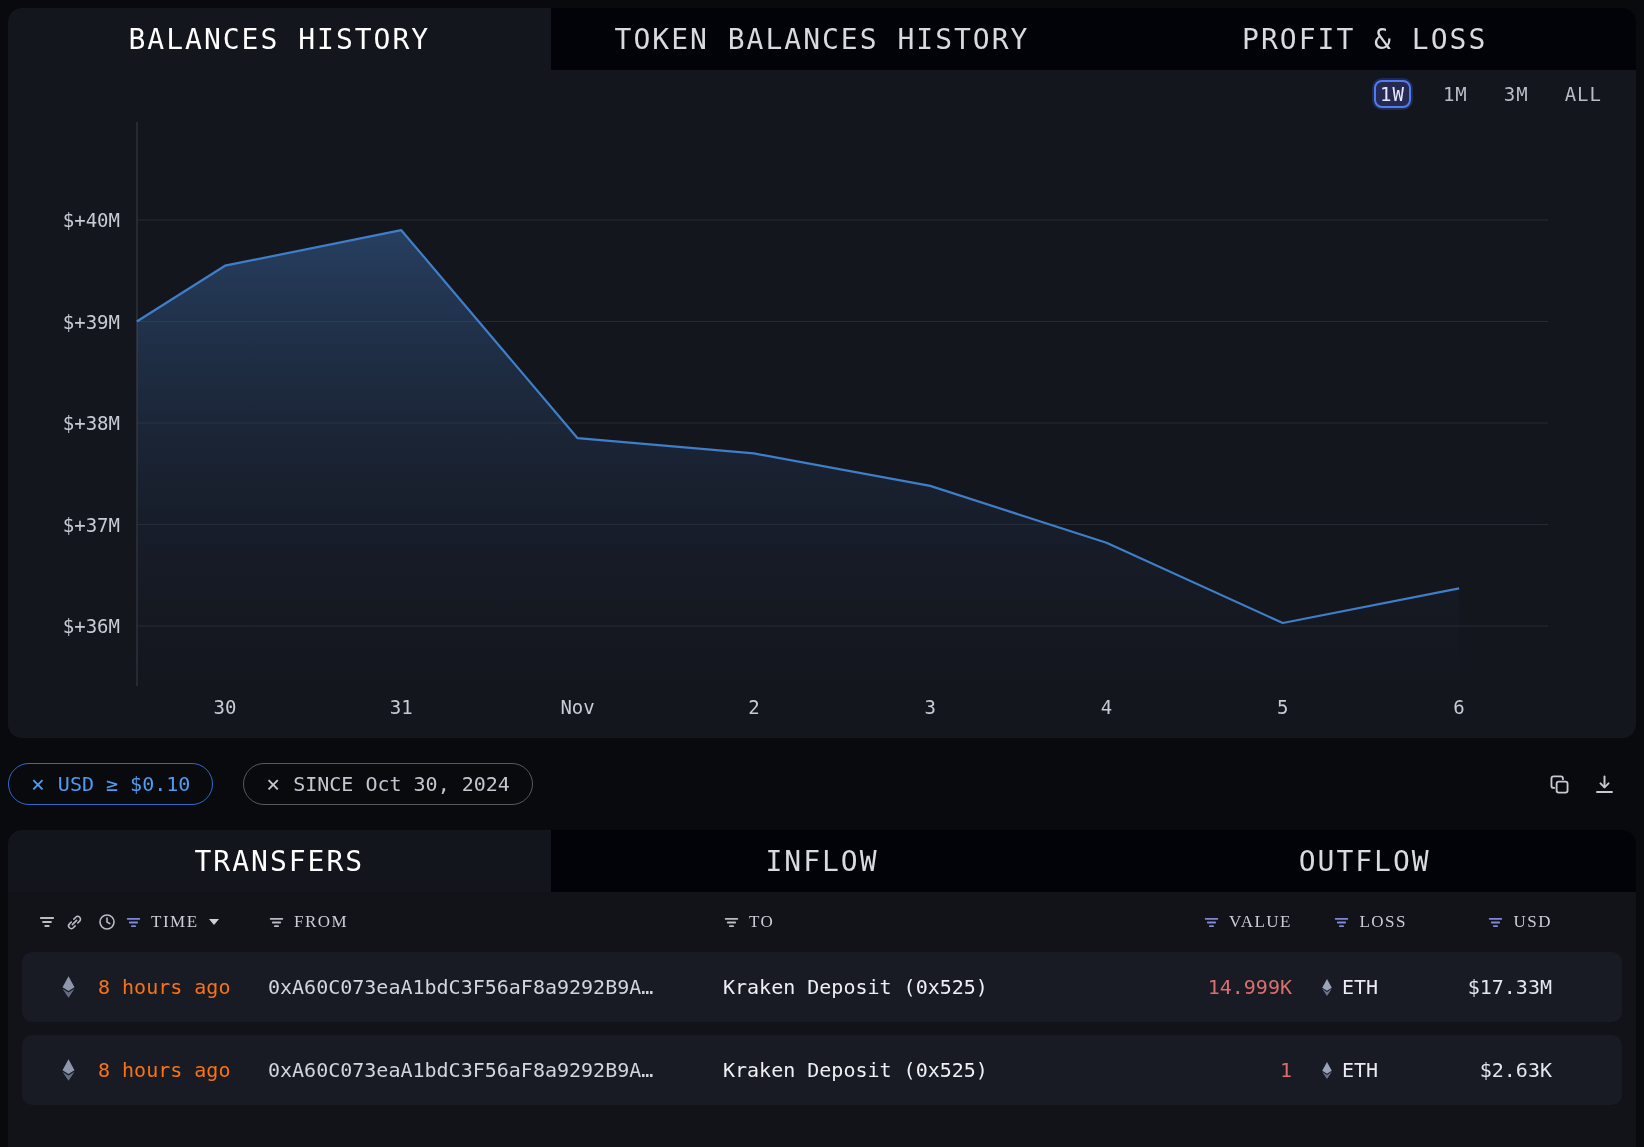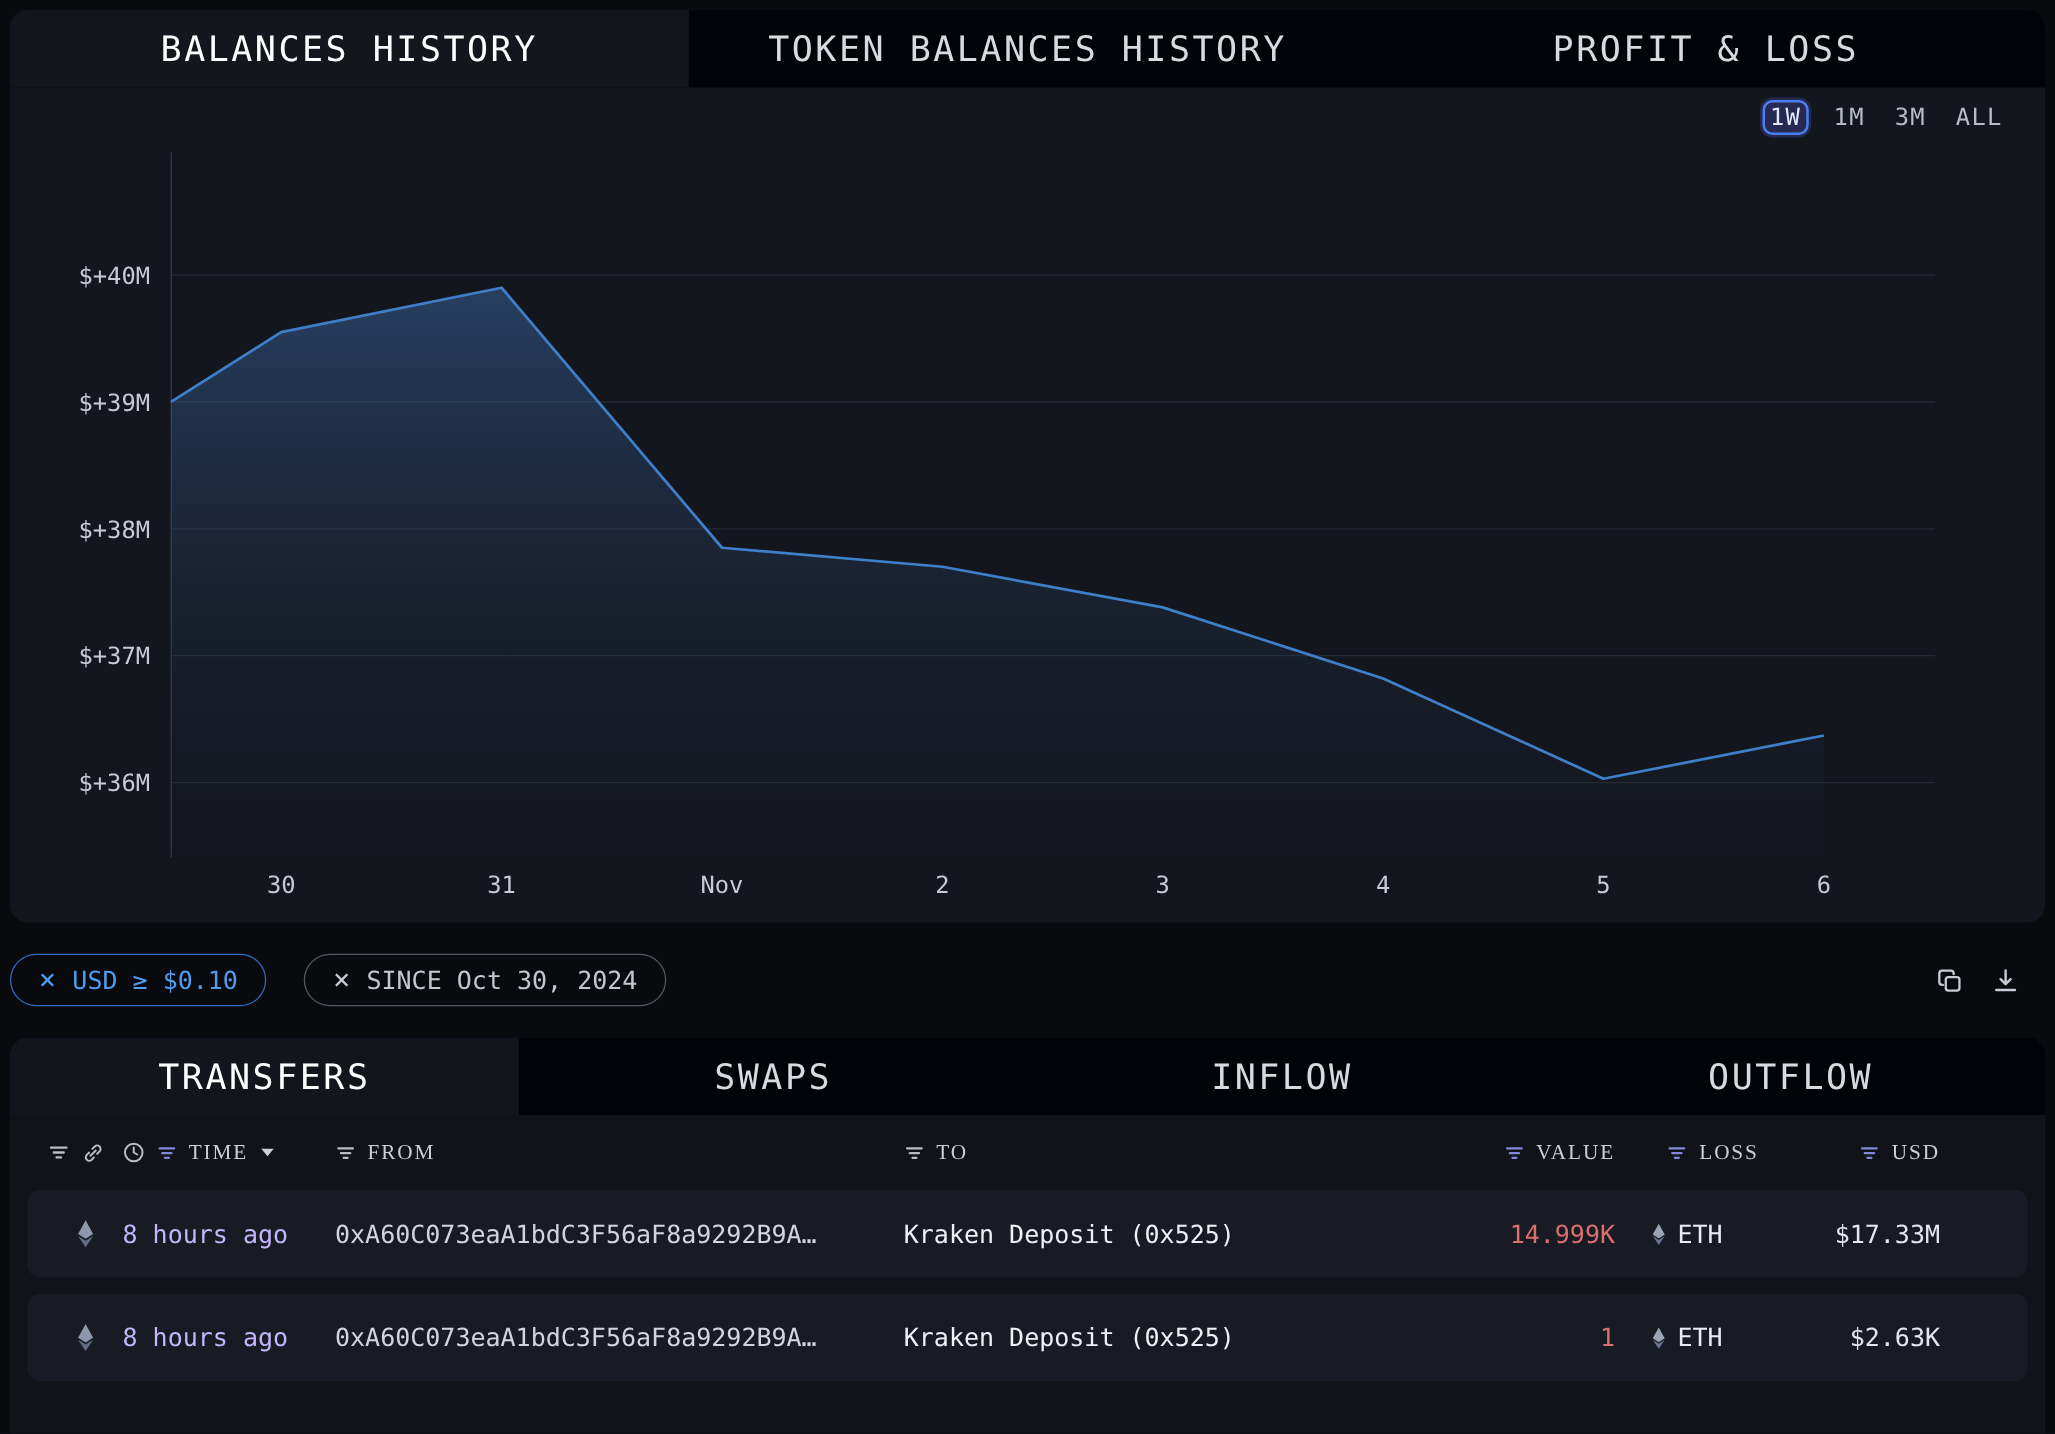--- a/index.html
+++ b/index.html
@@ -16,21 +16,21 @@
   .tab {
     flex:1; display:flex; align-items:center; justify-content:center;
     font-size:28px; letter-spacing:2px; color:#d7dade; cursor:pointer; white-space:nowrap;
   }
   .tab.active { background:#14161d; color:#ffffff; }
   .table-panel .tab.active { background:#13151c; }
 
   
   .range-row {
     height:48px; display:flex; justify-content:flex-end; align-items:center;
-    gap:16px; padding-right:30px; font-size:19px; color:#b7bcc7;
+    gap:28px; padding-right:30px; font-size:19px; color:#b7bcc7;
   }
   .range { cursor:pointer; letter-spacing:1px; padding:2px 4px; }
   .range.active {
     color:#e4e8ff; background:#262a52; border:2px solid #4d7df0; border-radius:8px;
     box-shadow:0 0 0 2px rgba(70,100,230,0.25); padding:1px 4px;
   }
 
   
   #balance-chart { display:block; width:1628px; height:620px; }
   #balance-chart text { fill:#c7cbd4; font-size:19px; font-family:"DejaVu Sans Mono",monospace; }
@@ -58,21 +58,21 @@
   .thead { height:60px; margin:0 14px; color:#caced6; font-size:17px; letter-spacing:1.5px;font-family:Liberation Serif, serif; }
   .hcell { display:flex; align-items:center; gap:9px; white-space:nowrap; }
   .hcell.right { justify-content:flex-end; }
   .ic-gray { color:#b8bcc5; }
   .ic-purple { color:#8187da; }
   .data-row {
     margin:0 14px 13px; height:70px; background:#181b23; border-radius:10px;
     font-size:20px; white-space:nowrap;
   }
   .cell-icon { display:flex; justify-content:center; }
-  .cell-time { color:#c4b5fd; cursor:pointer; }
+  .cell-time { color:#f97316; cursor:pointer; }
   .cell-from { color:#d2d5dc; cursor:pointer; overflow:hidden; text-overflow:ellipsis; }
   .cell-to { color:#eef0f4; cursor:pointer; }
   .cell-value { color:#d96f6f; text-align:right; }
   .cell-token { display:flex; align-items:center; justify-content:center; gap:9px; color:#e9ebf0; }
   .cell-usd { color:#e3e6ec; text-align:right; }
   .caret { color:#cdd0d8; }
 </style>
 </head>
 <body>
 
@@ -148,23 +148,20 @@
     </svg>
   </div>
 </div>
 
 <div class="table-panel">
   <div class="tab-strip">
     <div class="tab active">
       <span>TRANSFERS</span>
     </div>
     <div class="tab">
-      <span>SWAPS</span>
-    </div>
-    <div class="tab">
       <span>INFLOW</span>
     </div>
     <div class="tab">
       <span>OUTFLOW</span>
     </div>
   </div>
 
   <div class="trow thead">
     <div class="hcell">
       <svg class="ic-gray" viewBox="0 0 16 16" width="18" height="18" fill="none" stroke="currentColor" stroke-width="1.7" stroke-linecap="round">

